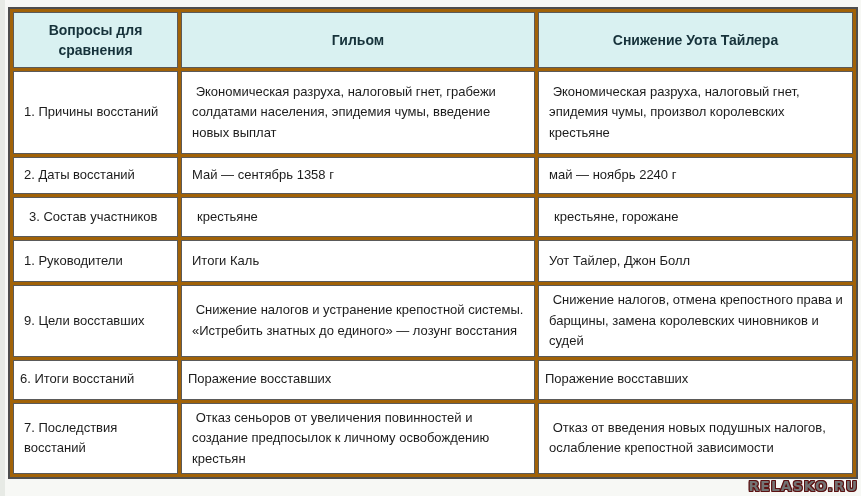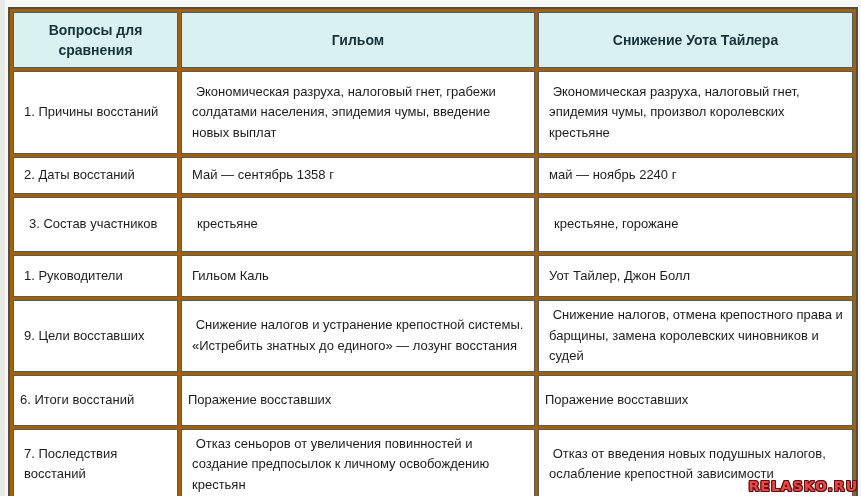--- a/index.html
+++ b/index.html
@@ -50,35 +50,35 @@
     background: #ffffff;
     font-size: 13px;
     line-height: 1.58;
     padding: 4px 8px 4px 10px;
     text-align: left;
   }
   td.val { white-space: pre-wrap; }
 
   tr.r1 td { height: 83px; }
   tr.r2 td { height: 37px; }
-  tr.r3 td { height: 55px; padding-left: 15px; }
+  tr.r3 td { height: 40px; padding-left: 15px; }
   tr.r4 td { height: 42px; }
   tr.r5 td { height: 54px; }
-  tr.r6 td { height: 51px; padding-left: 6px; }
+  tr.r6 td { height: 40px; padding-left: 6px; }
   tr.r7 td { height: 70px; }
 
   .watermark {
     position: absolute;
     right: 3px;
     bottom: 2px;
     font-family: "DejaVu Sans", sans-serif;
     font-weight: bold;
     font-size: 14px;
     letter-spacing: 1px;
-    color: #ef4444;
+    color: #737373;
     text-shadow:
       -1px -1px 0 #5c1212, 1px -1px 0 #5c1212,
       -1px  1px 0 #5c1212, 1px  1px 0 #5c1212,
       -1px  0   0 #5c1212, 1px  0   0 #5c1212,
        0   -1px 0 #5c1212, 0    1px 0 #5c1212;
   }
 </style>
 </head>
 <body>
 
@@ -108,21 +108,21 @@
       <td class="val">Май — сентябрь 1358 г</td>
       <td class="val">май — ноябрь 2240 г</td>
     </tr>
     <tr class="r3">
       <td>3. Состав участников</td>
       <td class="val">крестьяне</td>
       <td class="val">крестьяне, горожане</td>
     </tr>
     <tr class="r4">
       <td>1. Руководители</td>
-      <td class="val">Гильом Каль</td>
+      <td class="val">Итоги Каль</td>
       <td class="val">Уот Тайлер, Джон Болл</td>
     </tr>
     <tr class="r5">
       <td>9. Цели восставших</td>
       <td class="val"> Снижение налогов и устранение крепостной системы. «Истребить знатных до единого» — лозунг восстания</td>
       <td class="val"> Снижение налогов, отмена крепостного права и барщины, замена королевских чиновников и судей</td>
     </tr>
     <tr class="r6">
       <td>6. Итоги восстаний</td>
       <td class="val">Поражение восставших</td>

